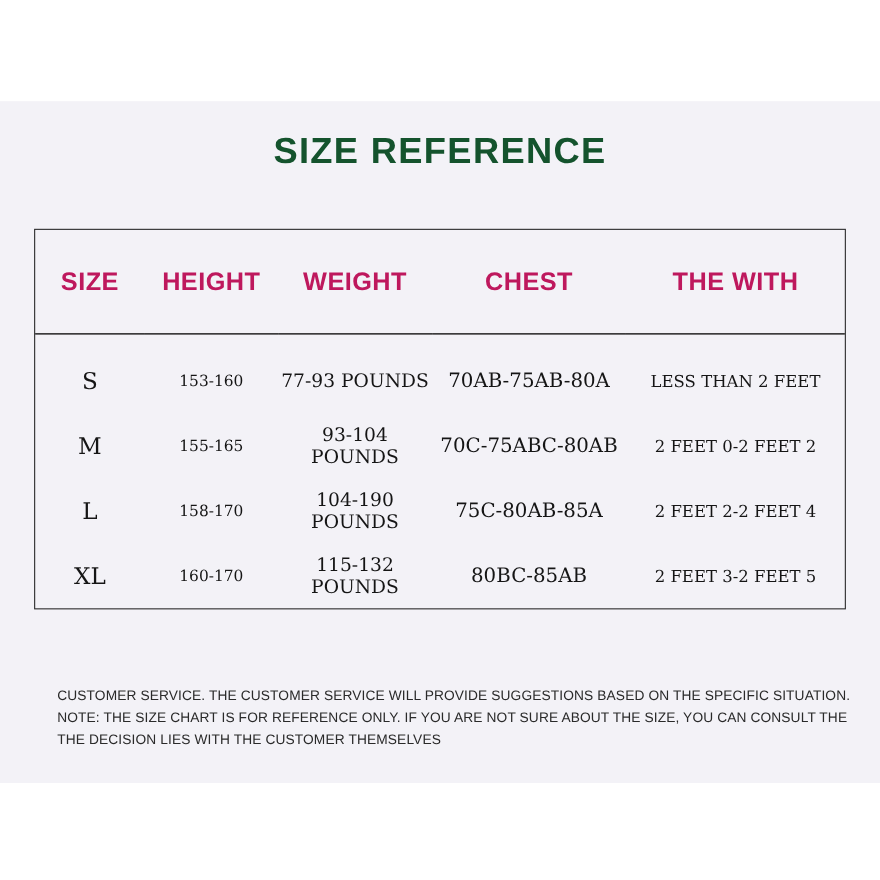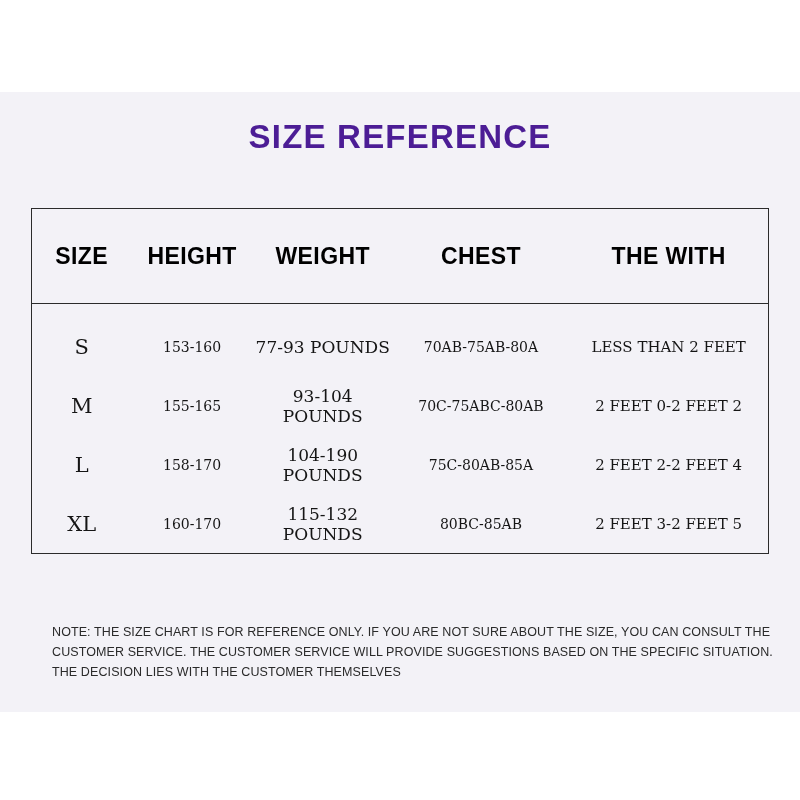--- a/index.html
+++ b/index.html
@@ -51,59 +51,59 @@
   }
   .title {
     position: absolute;
     left: 0;
     top: 118px;
     width: 800px;
     text-align: center;
     font-size: 33px;
     letter-spacing: 1.2px;
     font-weight: 700;
-    color: #4c1d95;
+    color: #14532d;
   }
   .table-wrap {
     position: absolute;
     left: 31px;
     top: 208px;
     width: 738px;
     border: 1px solid #2b2b2b;
     background: transparent;
     box-sizing: border-box;
   }
   table.size-table {
     width: 100%;
     border-collapse: collapse;
     table-layout: fixed;
   }
   table.size-table thead th {
     font-size: 23px;
     font-weight: 700;
-    color: #000000;
+    color: #be185d;
     height: 92px;
     border-bottom: 1px solid #2b2b2b;
     text-align: center;
     letter-spacing: 0.4px;
     vertical-align: middle;
   }
   table.size-table tbody td {
     height: 57px;
     text-align: center;
     vertical-align: middle;
     font-family: "DejaVu Serif", serif;
     color: #151515;
     letter-spacing: 0px;
   }
   tbody tr:first-child td { padding-top: 14px; }
   td.c-size   { font-size: 21px; }
   td.c-height { font-size: 14px; }
   td.c-weight { font-size: 17px; }
-  td.c-chest  { font-size: 14px; margin-left: 24px; }
+  td.c-chest  { font-size: 18px; margin-left: 24px; }
   td.c-waist  { font-size: 15px; }
   .col-size   { width: 13.5%; }
   .col-height { width: 16.5%; }
   .col-weight { width: 19%; }
   .col-chest  { width: 24%; }
   .col-waist  { width: 27%; }
   .note {
     position: absolute;
     left: 52px;
     top: 622px;
@@ -172,19 +172,19 @@
             <td class="c-height">160-170</td>
             <td class="c-weight">115-132 POUNDS</td>
             <td class="c-chest">80BC-85AB</td>
             <td class="c-waist">2 FEET 3-2 FEET 5</td>
           </tr>
         </tbody>
       </table>
     </div>
 
     <div class="note">
+      <div>CUSTOMER SERVICE. THE CUSTOMER SERVICE WILL PROVIDE SUGGESTIONS BASED ON THE SPECIFIC SITUATION.</div>
       <div>NOTE: THE SIZE CHART IS FOR REFERENCE ONLY. IF YOU ARE NOT SURE ABOUT THE SIZE, YOU CAN CONSULT THE</div>
-      <div>CUSTOMER SERVICE. THE CUSTOMER SERVICE WILL PROVIDE SUGGESTIONS BASED ON THE SPECIFIC SITUATION.</div>
       <div>THE DECISION LIES WITH THE CUSTOMER THEMSELVES</div>
     </div>
 
   </div>
 </div>
 
 </body></html>

